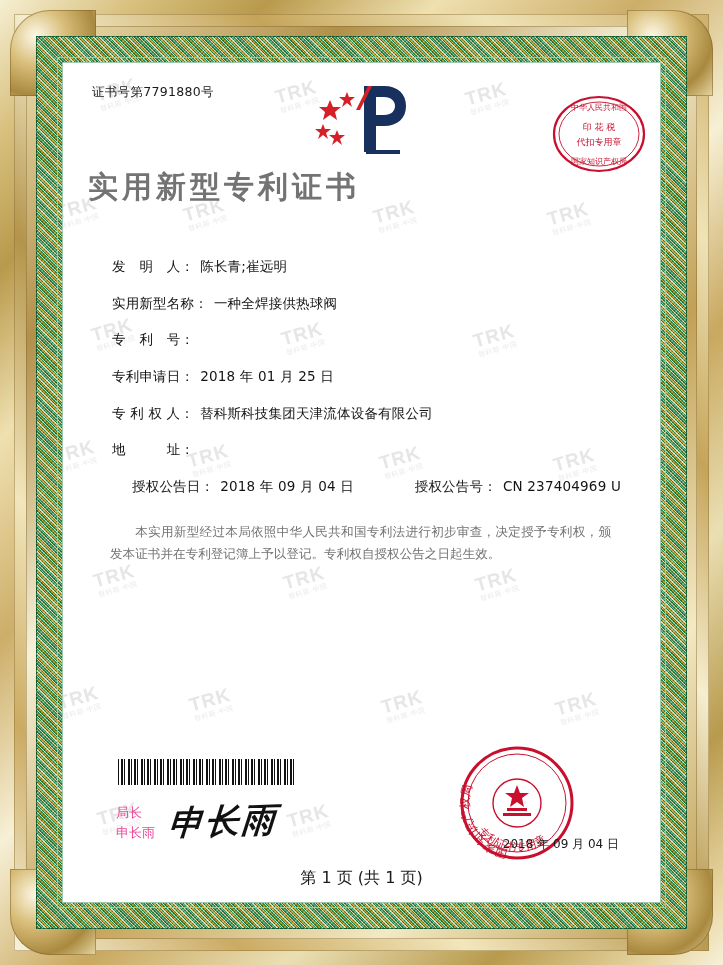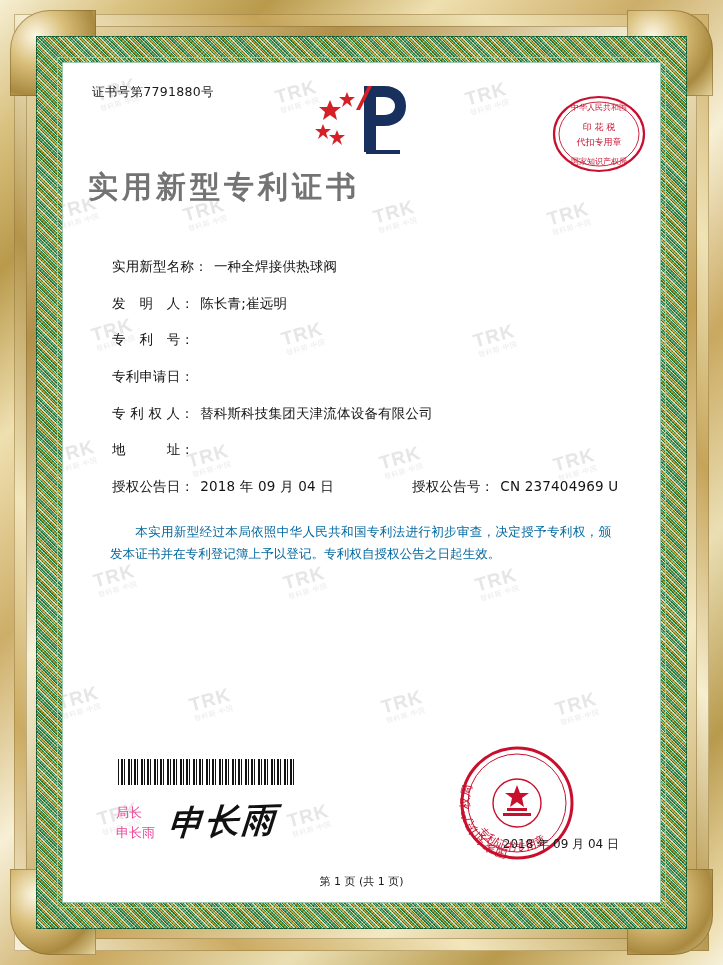--- a/index.html
+++ b/index.html
@@ -184,33 +184,34 @@
   .field-label {
     flex: 0 0 auto;
     letter-spacing: 0.2px;
   }
   .field-value {
     margin-left: 6px;
     letter-spacing: 0.2px;
   }
   .field-row.two-col {
     justify-content: flex-start;
+    margin-left: 20px;
   }
   .field-spacer {
     display: inline-block;
     width: 78px;
   }
 
   .paragraphs {
     margin-top: 22px;
     padding: 0 10px 0 22px;
     font-size: 12.6px;
     line-height: 1.72;
     text-align: justify;
-    color: #0369a1;
+    color: #737373;
   }
   .paragraphs p {
     margin: 0 0 2px 0;
     text-indent: 2em;
   }
 
   
   .barcode {
     position: absolute;
     left: 56px;
@@ -264,21 +265,21 @@
     bottom: 50px;
     font-size: 12px;
     color: #1a1a1a;
   }
 
   .page-footer {
     position: absolute;
     left: 0; right: 0;
     bottom: 14px;
     text-align: center;
-    font-size: 11px;
+    font-size: 16px;
     color: #1a1a1a;
   }
 </style>
 </head>
 <body>
 
 <div class="page">
 
   <div class="gold-frame"></div>
   <div class="gold-inner-bevel"></div>
@@ -416,32 +417,33 @@
         <text x="52" y="39" text-anchor="middle" font-size="9" fill="#c8102e" font-family="DejaVu Sans, sans-serif">印 花 税</text>
         <text x="52" y="54" text-anchor="middle" font-size="9" fill="#c8102e" font-family="DejaVu Sans, sans-serif">代扣专用章</text>
         <text x="52" y="73" text-anchor="middle" font-size="8" fill="#c8102e" font-family="DejaVu Sans, sans-serif">国家知识产权局</text>
       </svg>
     </div>
 
     <div class="doc-title">实用新型专利证书</div>
 
     <div class="fields">
       <div class="field-row">
+        <span class="field-label">发　明　人：</span>
+        <span class="field-value">陈长青;崔远明</span>
+      </div>
+      <div class="field-row">
         <span class="field-label">实用新型名称：</span>
         <span class="field-value">一种全焊接供热球阀</span>
       </div>
       <div class="field-row">
-        <span class="field-label">发　明　人：</span>
-        <span class="field-value">陈长青;崔远明</span>
-      </div>
-      <div class="field-row">
         <span class="field-label">专　利　号：</span>
       </div>
       <div class="field-row">
         <span class="field-label">专利申请日：</span>
+        <span class="field-value">2018 年 01 月 25 日</span>
       </div>
       <div class="field-row">
         <span class="field-label">专 利 权 人：</span>
         <span class="field-value">替科斯科技集团天津流体设备有限公司</span>
       </div>
       <div class="field-row">
         <span class="field-label">地　　　址：</span>
       </div>
       <div class="field-row two-col">
         <span class="field-label">授权公告日：</span>

